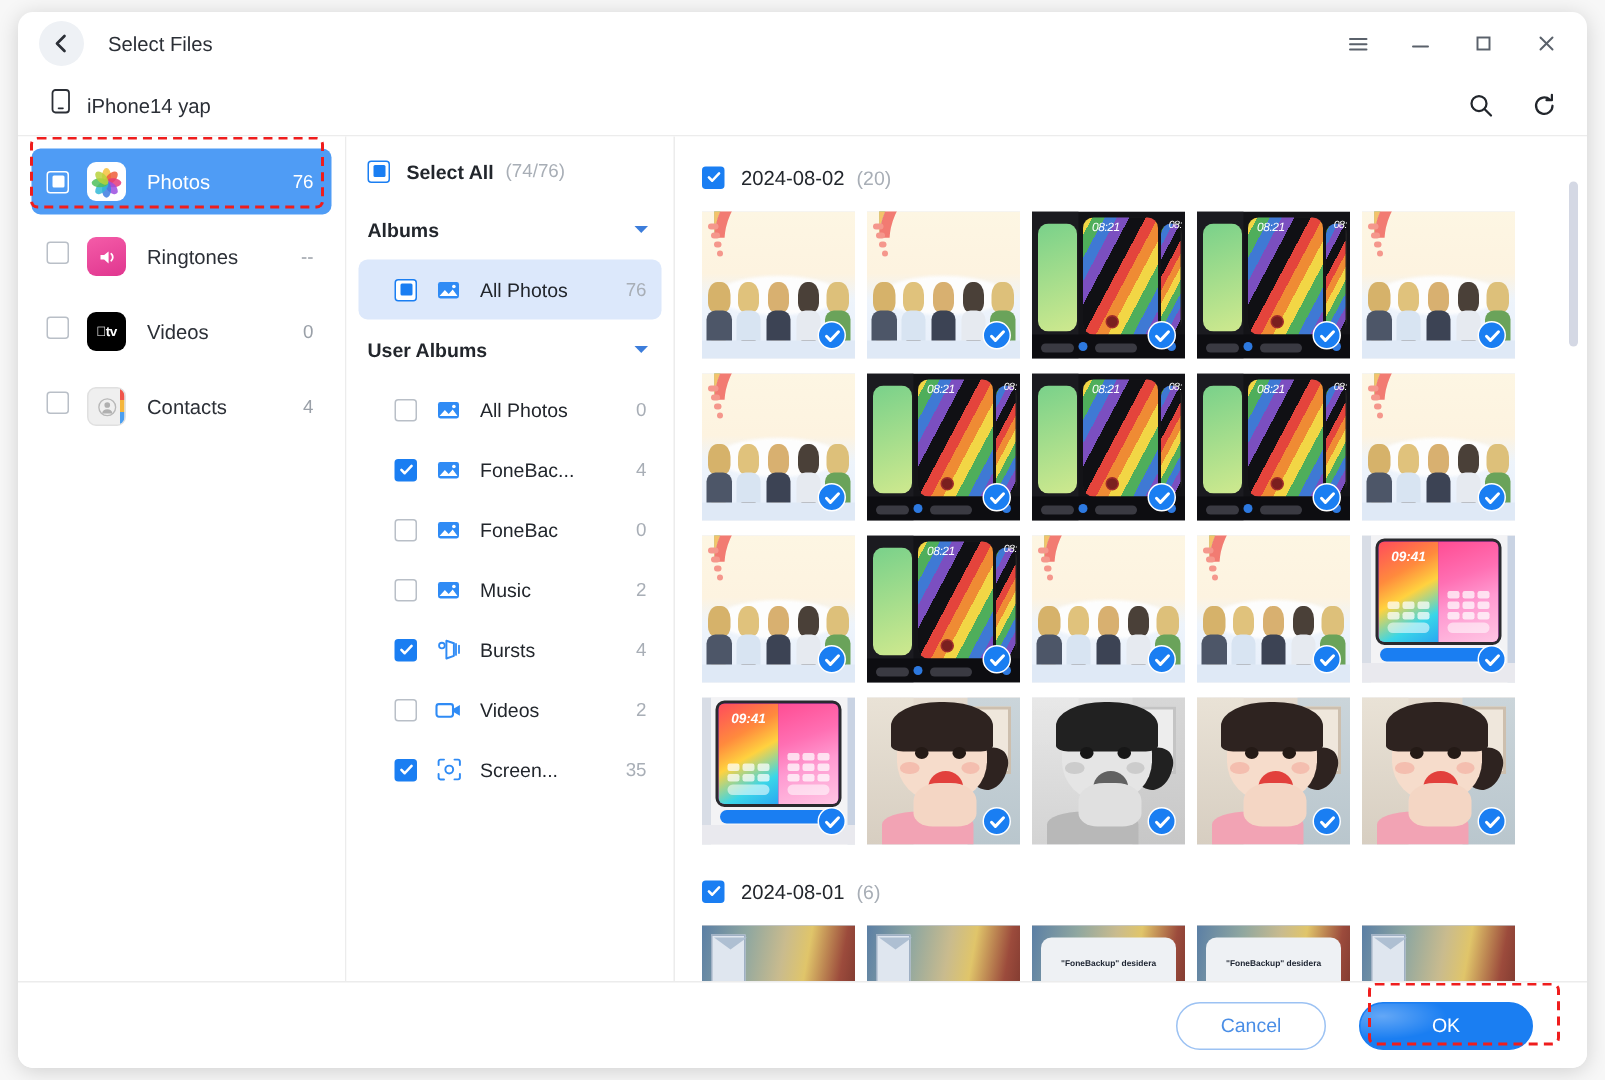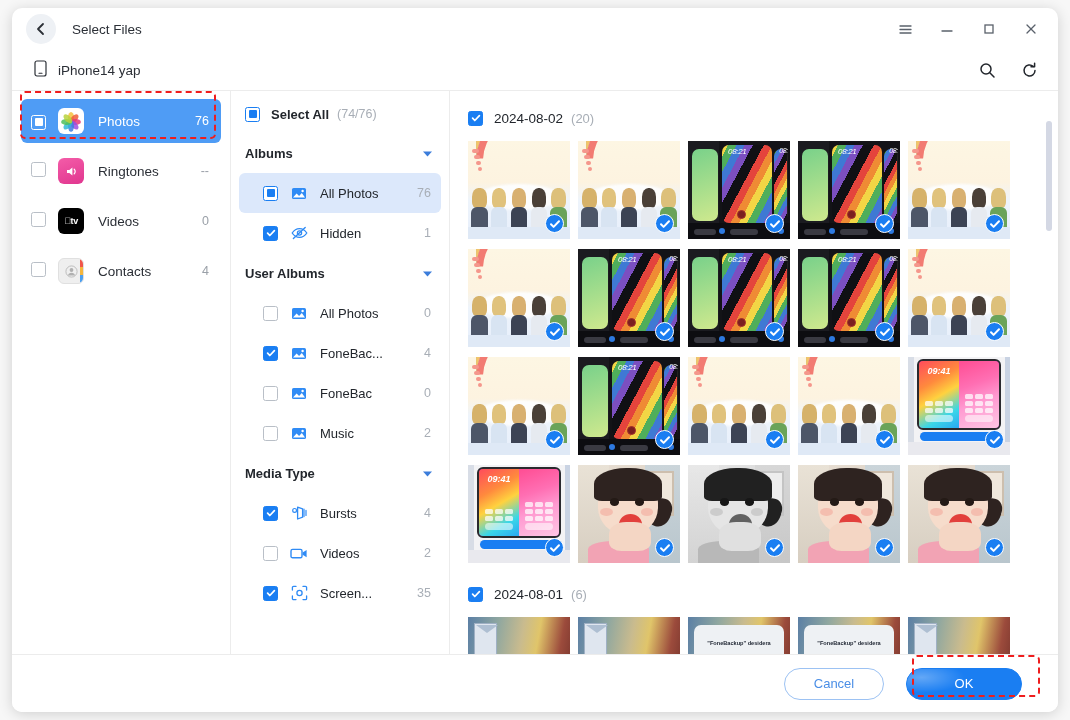--- a/index.html
+++ b/index.html
@@ -460,36 +460,20 @@
             <span class="cbx partial"></span>
             <span class="ai">
               <svg width="16" height="15" viewBox="0 0 16 15">
                 <rect x="1" y="2" width="14" height="11" rx="1.6" fill="#2f8bf5"></rect>
                 <path d="M2 11.4l3.6-4 2.5 2.6L10.8 7l3.2 4.4z" fill="#fff"></path>
                 <circle cx="11.6" cy="5" r="1.2" fill="#fff"></circle>
               </svg>
             </span>
             <span class="an">All Photos</span>
             <span class="ac">76</span>
-          </div>
-          <div class="alb-row">
-            <span class="cbx checked">
-              <svg width="10" height="10" viewBox="0 0 10 10">
-                <path d="M1.6 5.2l2.2 2.3L8.4 2.6" fill="none" stroke="#fff" stroke-width="1.7" stroke-linecap="round" stroke-linejoin="round"></path>
-              </svg>
-            </span>
-            <span class="ai">
-              <svg width="17" height="14" viewBox="0 0 17 14">
-                <path d="M1.2 7S4 2.6 8.5 2.6 15.8 7 15.8 7 13 11.4 8.5 11.4 1.2 7 1.2 7z" fill="none" stroke="#2f8bf5" stroke-width="1.3"></path>
-                <circle cx="8.5" cy="7" r="2.1" fill="none" stroke="#2f8bf5" stroke-width="1.3"></circle>
-                <line x1="2.4" y1="12.4" x2="14.2" y2="1.4" stroke="#2f8bf5" stroke-width="1.4" stroke-linecap="round"></line>
-              </svg>
-            </span>
-            <span class="an">Hidden</span>
-            <span class="ac">1</span>
           </div>
           <div class="grp-head">
             <span class="gt">User Albums</span>
             <span class="chev"><svg width="11" height="8" viewBox="0 0 11 8">
                 <path d="M1 1.6L5.5 6.4 10 1.6z" fill="#3c7ddb"></path>
               </svg></span>
           </div>
           <div class="alb-row">
             <span class="cbx"></span>
             <span class="ai">
@@ -535,26 +519,20 @@
             <span class="ai">
               <svg width="16" height="15" viewBox="0 0 16 15">
                 <rect x="1" y="2" width="14" height="11" rx="1.6" fill="#2f8bf5"></rect>
                 <path d="M2 11.4l3.6-4 2.5 2.6L10.8 7l3.2 4.4z" fill="#fff"></path>
                 <circle cx="11.6" cy="5" r="1.2" fill="#fff"></circle>
               </svg>
             </span>
             <span class="an">Music</span>
             <span class="ac">2</span>
           </div>
-          <div class="grp-head">
-            <span class="gt">Media Type</span>
-            <span class="chev"><svg width="11" height="8" viewBox="0 0 11 8">
-                <path d="M1 1.6L5.5 6.4 10 1.6z" fill="#3c7ddb"></path>
-              </svg></span>
-          </div>
           <div class="alb-row">
             <span class="cbx checked">
               <svg width="10" height="10" viewBox="0 0 10 10">
                 <path d="M1.6 5.2l2.2 2.3L8.4 2.6" fill="none" stroke="#fff" stroke-width="1.7" stroke-linecap="round" stroke-linejoin="round"></path>
               </svg>
             </span>
             <span class="ai">
               <svg width="17" height="16" viewBox="0 0 17 16">
                 <path d="M6.6 2.2l5 1.6v8.4l-5 1.8z" fill="none" stroke="#2f8bf5" stroke-width="1.3" stroke-linejoin="round"></path>
                 <path d="M13 4.2v7.4M15 5.4v5" fill="none" stroke="#2f8bf5" stroke-width="1.2" stroke-linecap="round"></path>

